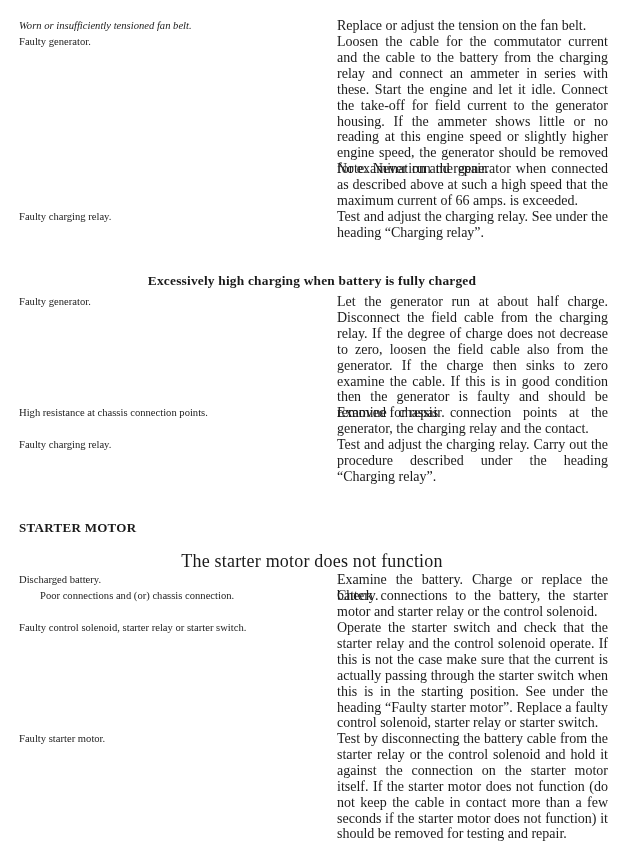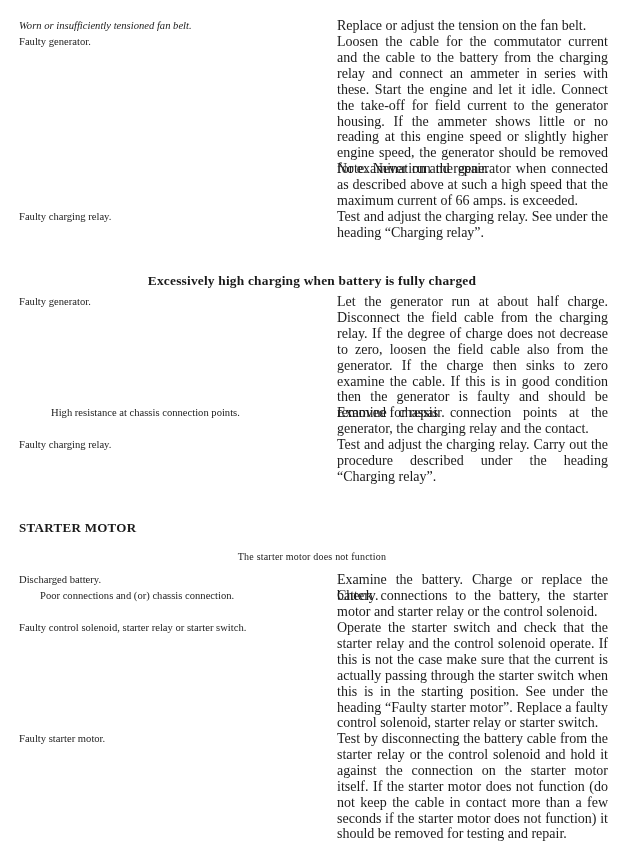--- a/index.html
+++ b/index.html
@@ -36,21 +36,21 @@
       left: 0;
       width: 624px;
       text-align: center;
       font-weight: bold;
       font-size: 13.4px;
       letter-spacing: 0.2px;
       font-family: Liberation Serif, serif;
     }
     .heading.plain {
       font-weight: normal;
-      font-size: 10px;
+      font-size: 18px;
     }
     .section-title {
       position: absolute;
       left: 19px;
       font-weight: bold;
       font-size: 13px;
       letter-spacing: 0.3px;
     }
   </style>
 </head>
@@ -64,21 +64,21 @@
 <div class="remedy" style="top:161px;">Note. Never run the generator when connected as described above at such a high speed that the maximum current of 66 amps. is exceeded.</div>
 
 <div class="cause" style="top:209px;">Faulty charging relay.</div>
 <div class="remedy" style="top:209px;">Test and adjust the charging relay. See under the heading “Charging relay”.</div>
 
 <div class="heading" style="top:273px;">Excessively high charging when battery is fully charged</div>
 
 <div class="cause" style="top:294px;">Faulty generator.</div>
 <div class="remedy" style="top:294px;">Let the generator run at about half charge. Disconnect the field cable from the charging relay. If the degree of charge does not decrease to zero, loosen the field cable also from the generator. If the charge then sinks to zero examine the cable. If this is in good condition then the generator is faulty and should be removed for repair.</div>
 
-<div class="cause" style="top:405px;margin-left:32px;">High resistance at chassis connection points.</div>
+<div class="cause" style="top:405px;">High resistance at chassis connection points.</div>
 <div class="remedy" style="top:405px;">Examine chassis connection points at the generator, the charging relay and the contact.</div>
 
 <div class="cause" style="top:437px;">Faulty charging relay.</div>
 <div class="remedy" style="top:437px;">Test and adjust the charging relay. Carry out the procedure described under the heading “Charging relay”.</div>
 
 <div class="section-title" style="top:520px;">STARTER MOTOR</div>
 <div class="heading plain" style="top:551px;">The starter motor does not function</div>
 
 <div class="cause" style="top:572px;">Discharged battery.</div>
 <div class="remedy" style="top:572px;">Examine the battery. Charge or replace the battery.</div>

